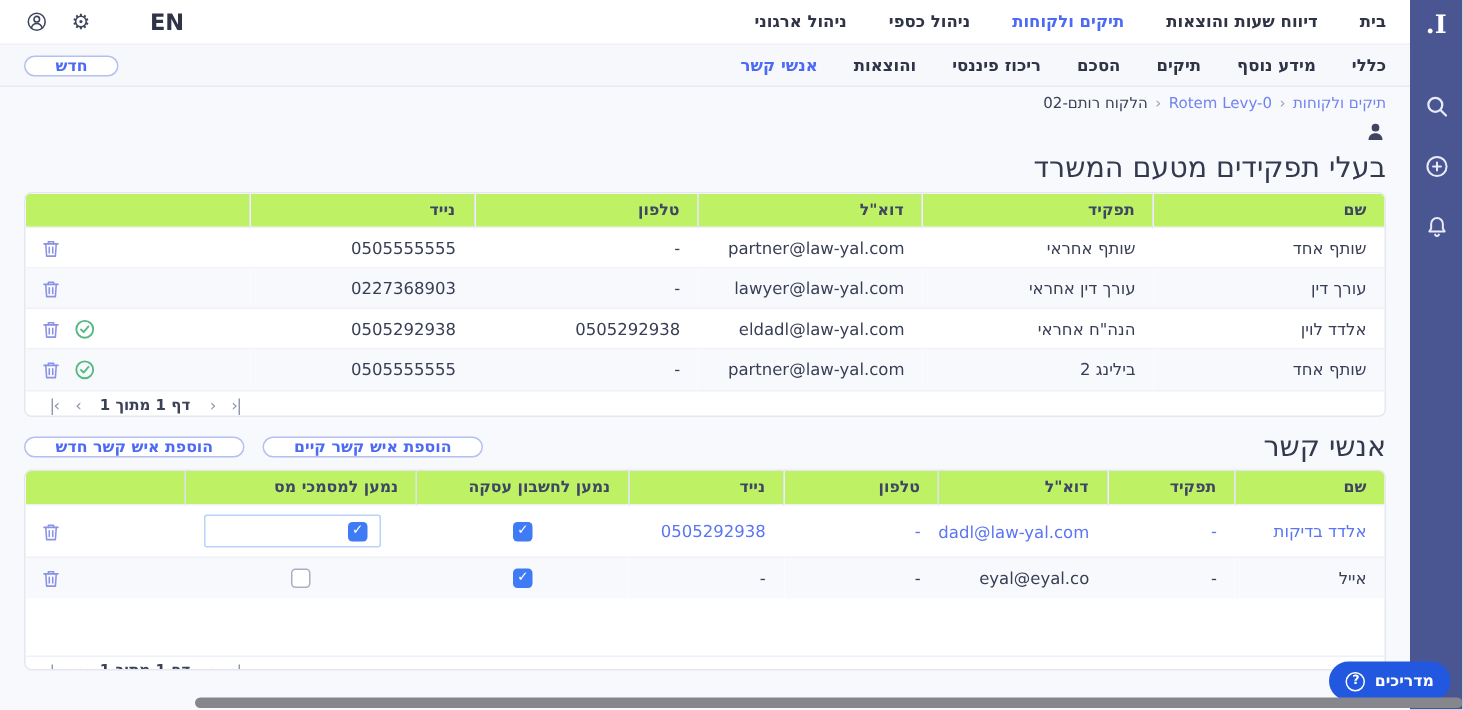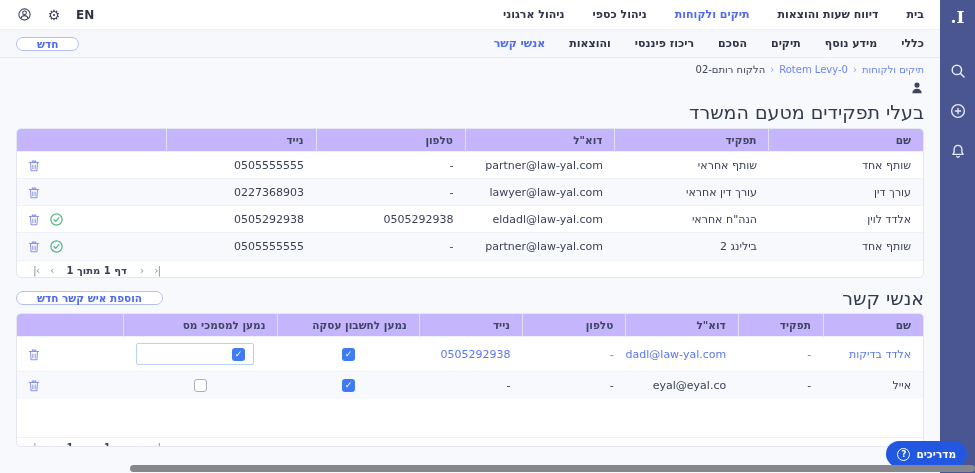--- a/index.html
+++ b/index.html
@@ -21,21 +21,21 @@
 
   .topnav { height:30px; background:#fff; border-bottom:1px solid #eef0f6; display:flex; align-items:center;
             padding:0 16px; }
   .nav-items { display:flex; gap:28px; }
   .nav-item { font-size:11px; font-weight:700; color:#2f3547; cursor:pointer; white-space:nowrap; }
   .nav-item.active { color:#4d6af5; }
   .top-left { margin-right:auto; display:flex; align-items:center; gap:14px; direction:ltr; }
   .icon-btn { width:16px; height:16px; color:#3f455e; cursor:pointer; display:flex; align-items:center; justify-content:center; }
   .icon-btn svg { width:15px; height:15px; }
   .gear { font-size:14px; line-height:1; }
-  .lang { font-size:12px; font-weight:700; color:#2f3547; cursor:pointer; }
+  .lang { font-size:15px; font-weight:700; color:#2f3547; cursor:pointer;margin-left:24px; }
 
   .tabbar { height:28px; background:#f7f8fb; border-bottom:1px solid #e8eaf2; display:flex; align-items:center; padding:0 16px; }
   .tabs { display:flex; gap:24px; }
   .tab { font-size:11px; font-weight:700; color:#2f3547; cursor:pointer; white-space:nowrap; }
   .tab.active { color:#4d6af5; }
   .pill-btn { border:1px solid #b4c0f2; background:#fff; color:#4d6af5; font-family:inherit;
               font-size:10.5px; font-weight:700; border-radius:12px; height:14px; padding:0 20px; cursor:pointer; white-space:nowrap; }
   .tabbar .pill-btn { margin-right:auto; }
 
   
@@ -48,21 +48,21 @@
   .page-title-row { display:flex; align-items:center; gap:7px; margin-top:6px; }
   .page-title-row svg { width:14px; height:14px; color:#3f455e; }
   .page-title { font-size:14px; font-weight:700; color:#2e3344; }
 
   .section-head { display:flex; align-items:center; justify-content:space-between; margin-top:6px; }
   .section-title { font-size:19px; font-weight:500; color:#333a4e; }
 
   .card { background:#fff; border:1px solid #e4e7f0; border-radius:5px; margin-top:5px; overflow:hidden;
           display:flex; flex-direction:column; }
   table { width:100%; border-collapse:collapse; direction:rtl; table-layout:fixed; }
-  thead th { background:#c4b5fd; font-size:10.5px; font-weight:700; color:#3f4663; text-align:right;
+  thead th { background:#bef264; font-size:10.5px; font-weight:700; color:#3f4663; text-align:right;
              padding:5px 12px; white-space:nowrap; overflow:hidden; }
   thead th:not(:first-child) { border-right:1px solid #dfe2ee; }
   tbody td { font-size:11px; color:#383f55; text-align:right; padding:6px 12px; border-top:1px solid #eef1f7;
              white-space:nowrap; overflow:hidden; height:27px; }
   tbody tr.alt { background:#f8f9fd; }
   tbody tr.hl td { color:#5b76f3; }
   td.icons-cell { direction:ltr; text-align:left; padding:4px 10px; }
   .cell-icons { display:flex; align-items:center; gap:8px; }
   .trash-btn { width:14px; height:15px; color:#8b93e6; cursor:pointer; background:none; border:none; padding:0; }
   .trash-btn svg { width:14px; height:15px; display:block; }
@@ -298,20 +298,21 @@
           <span class="pg-icon">‹</span>
           <span class="pg-label">דף 1 מתוך 1</span>
           <span class="pg-icon">›</span>
           <span class="pg-icon">›|</span>
         </div>
       </div>
 
       <div class="section-head sec2">
         <h2 class="section-title">אנשי קשר</h2>
         <div class="btn-group">
+          <button class="pill-btn">הוספת איש קשר קיים</button>
           <button class="pill-btn">הוספת איש קשר חדש</button>
         </div>
       </div>
 
       <div class="card" id="card2">
         <table id="table2">
             <colgroup>
               <col style="width: 11%;">
               <col style="width: 9.4%;">
               <col style="width: 12.4%;">

